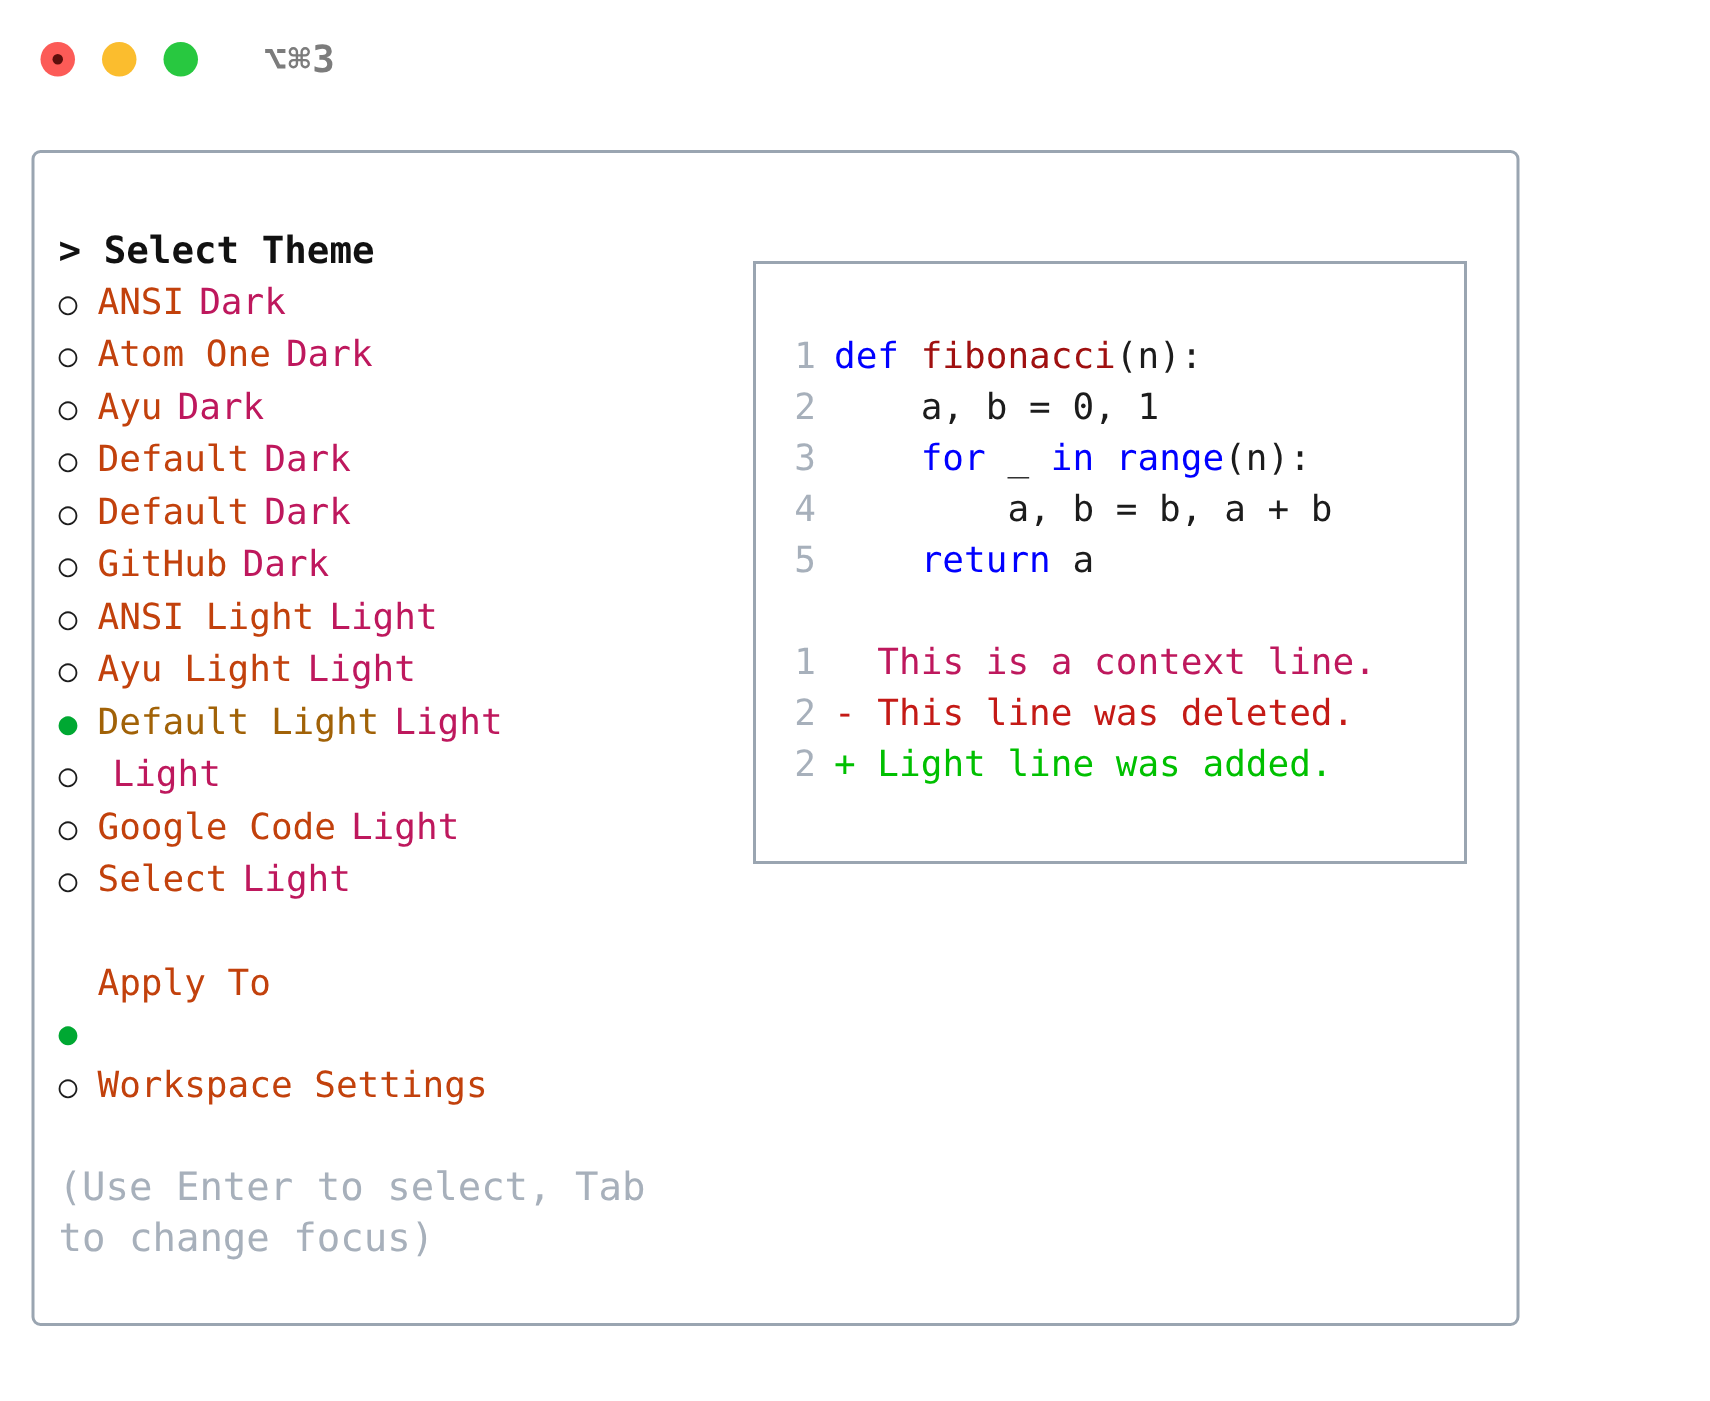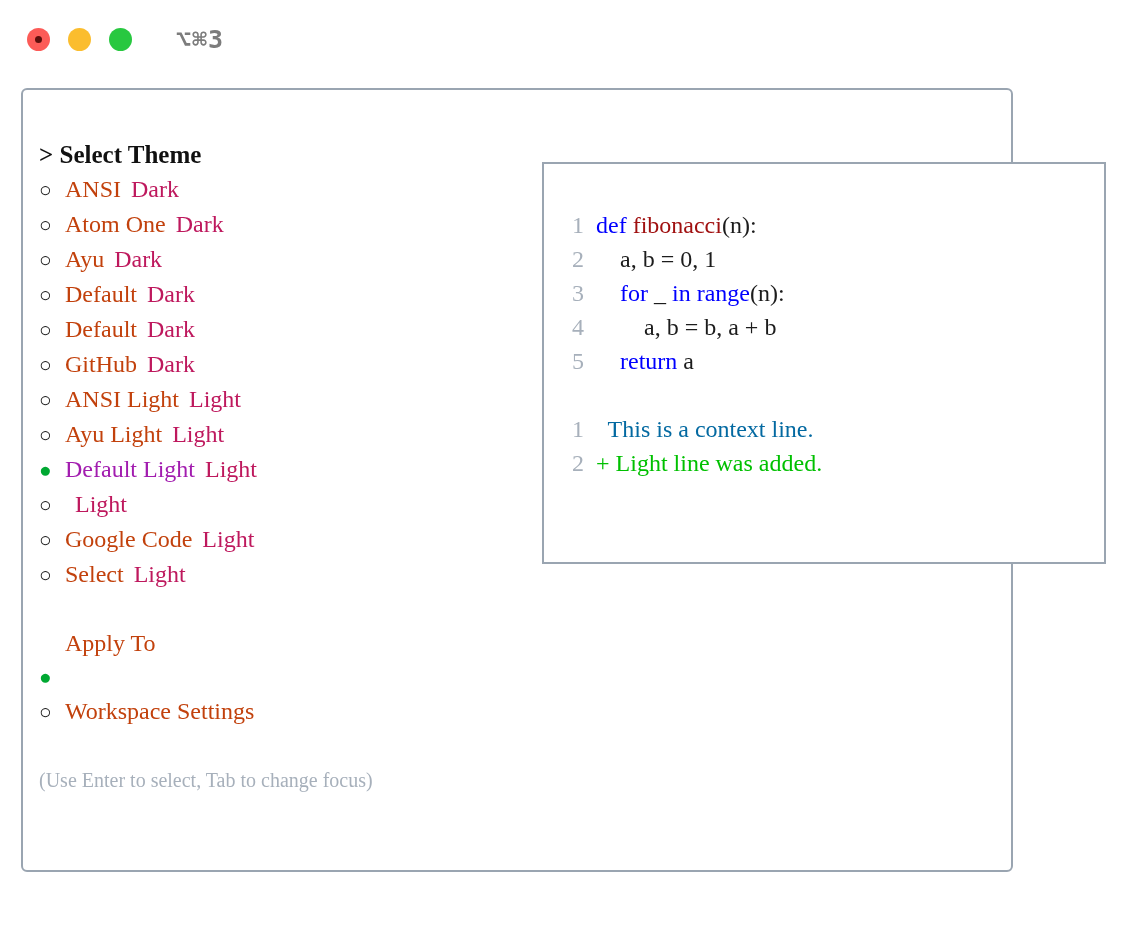--- a/index.html
+++ b/index.html
@@ -63,28 +63,27 @@
     font-weight: bold;
     color: #7c7c7c;
     letter-spacing: 1px;
     white-space: pre;
   }
 
   
   .panel {
     position: absolute;
     left: 21px;
-    top: 88px;
+    top: 100px;
     width: 992px;
     height: 784px;
     border: 2px solid #9aa5b1;
     border-radius: 6px;
     background: #ffffff;
     box-sizing: border-box;
-    font-family: Liberation Serif, serif;
   }
 
   
   .left-col {
     position: absolute;
     left: 16px;
     top: 48px;
     width: 440px;
   }
   .section-header {
@@ -105,30 +104,30 @@
     width: 26px;
     flex: 0 0 26px;
     color: #1c1c1c;
     font-size: 21px;
     line-height: 34px;
   }
   .bullet.sel {
     color: #00a832;
   }
   .opt-name { color: #c2410c; }
-  .opt-row.selected .opt-name { color: #a21caf; }
+  .opt-row.selected .opt-name { color: #a16207; }
   .opt-cat {
     color: #be185d;
     margin-left: 10px;
   }
 
   .spacer-lg { height: 34px; }
   .hint {
     margin-top: 34px;
-    font-size: 20px;
+    font-size: 26px;
     line-height: 34px;
     color: #a7b0bb;
     width: 420px;
     white-space: pre-wrap;
   }
 
   
   .right-col {
     position: absolute;
     left: 479px;
@@ -136,44 +135,43 @@
     width: 480px;
   }
   .preview-title {
     font-size: 25px;
     font-weight: bold;
     color: #111111;
     line-height: 34px;
   }
   .preview-box {
     margin-top: 24px;
-    width: 564px;
+    width: 476px;
     height: 402px;
     border: 2px solid #9aa5b1;
     background: #ffffff;
     box-sizing: border-box;
     padding: 44px 0 0 18px;
-    margin-left: 40px;
   }
   .code-line {
     font-size: 24px;
     line-height: 34px;
     white-space: pre;
   }
   .lno {
     display: inline-block;
     width: 22px;
     text-align: right;
     color: #a7b0bb;
     margin-right: 12px;
   }
   .tok-kw   { color: #0000ff; }
   .tok-fn   { color: #a01010; }
   .tok-pl   { color: #1c1c1c; }
-  .tok-ctx  { color: #0369a1; }
+  .tok-ctx  { color: #be185d; }
   .tok-del  { color: #c41a16; }
   .tok-add  { color: #00c000; }
   .blank-line { height: 34px; }
 </style>
 </head>
 <body>
 
 <div class="window">
 
   <div class="titlebar">
@@ -223,19 +221,20 @@
         <div id="code-block">
             <div class="code-line"><span class="lno">1</span><span class="tok-kw">def </span><span class="tok-fn">fibonacci</span><span class="tok-pl">(n):</span></div>
             <div class="code-line"><span class="lno">2</span><span class="tok-pl">    a, b = 0, 1</span></div>
             <div class="code-line"><span class="lno">3</span><span class="tok-pl">    </span><span class="tok-kw">for</span><span class="tok-pl"> _ </span><span class="tok-kw">in</span><span class="tok-pl"> </span><span class="tok-kw">range</span><span class="tok-pl">(n):</span></div>
             <div class="code-line"><span class="lno">4</span><span class="tok-pl">        a, b = b, a + b</span></div>
             <div class="code-line"><span class="lno">5</span><span class="tok-pl">    </span><span class="tok-kw">return</span><span class="tok-pl"> a</span></div>
           </div>
         <div class="blank-line"></div>
         <div id="diff-block">
             <div class="code-line"><span class="lno">1</span><span class="tok-ctx"> </span><span class="tok-ctx"> This is a context line.</span></div>
+            <div class="code-line"><span class="lno">2</span><span class="tok-del">-</span><span class="tok-del"> This line was deleted.</span></div>
             <div class="code-line"><span class="lno">2</span><span class="tok-add">+</span><span class="tok-add"> Light line was added.</span></div>
           </div>
       </div>
     </div>
 
   </div>
 </div>
 
 </body></html>

